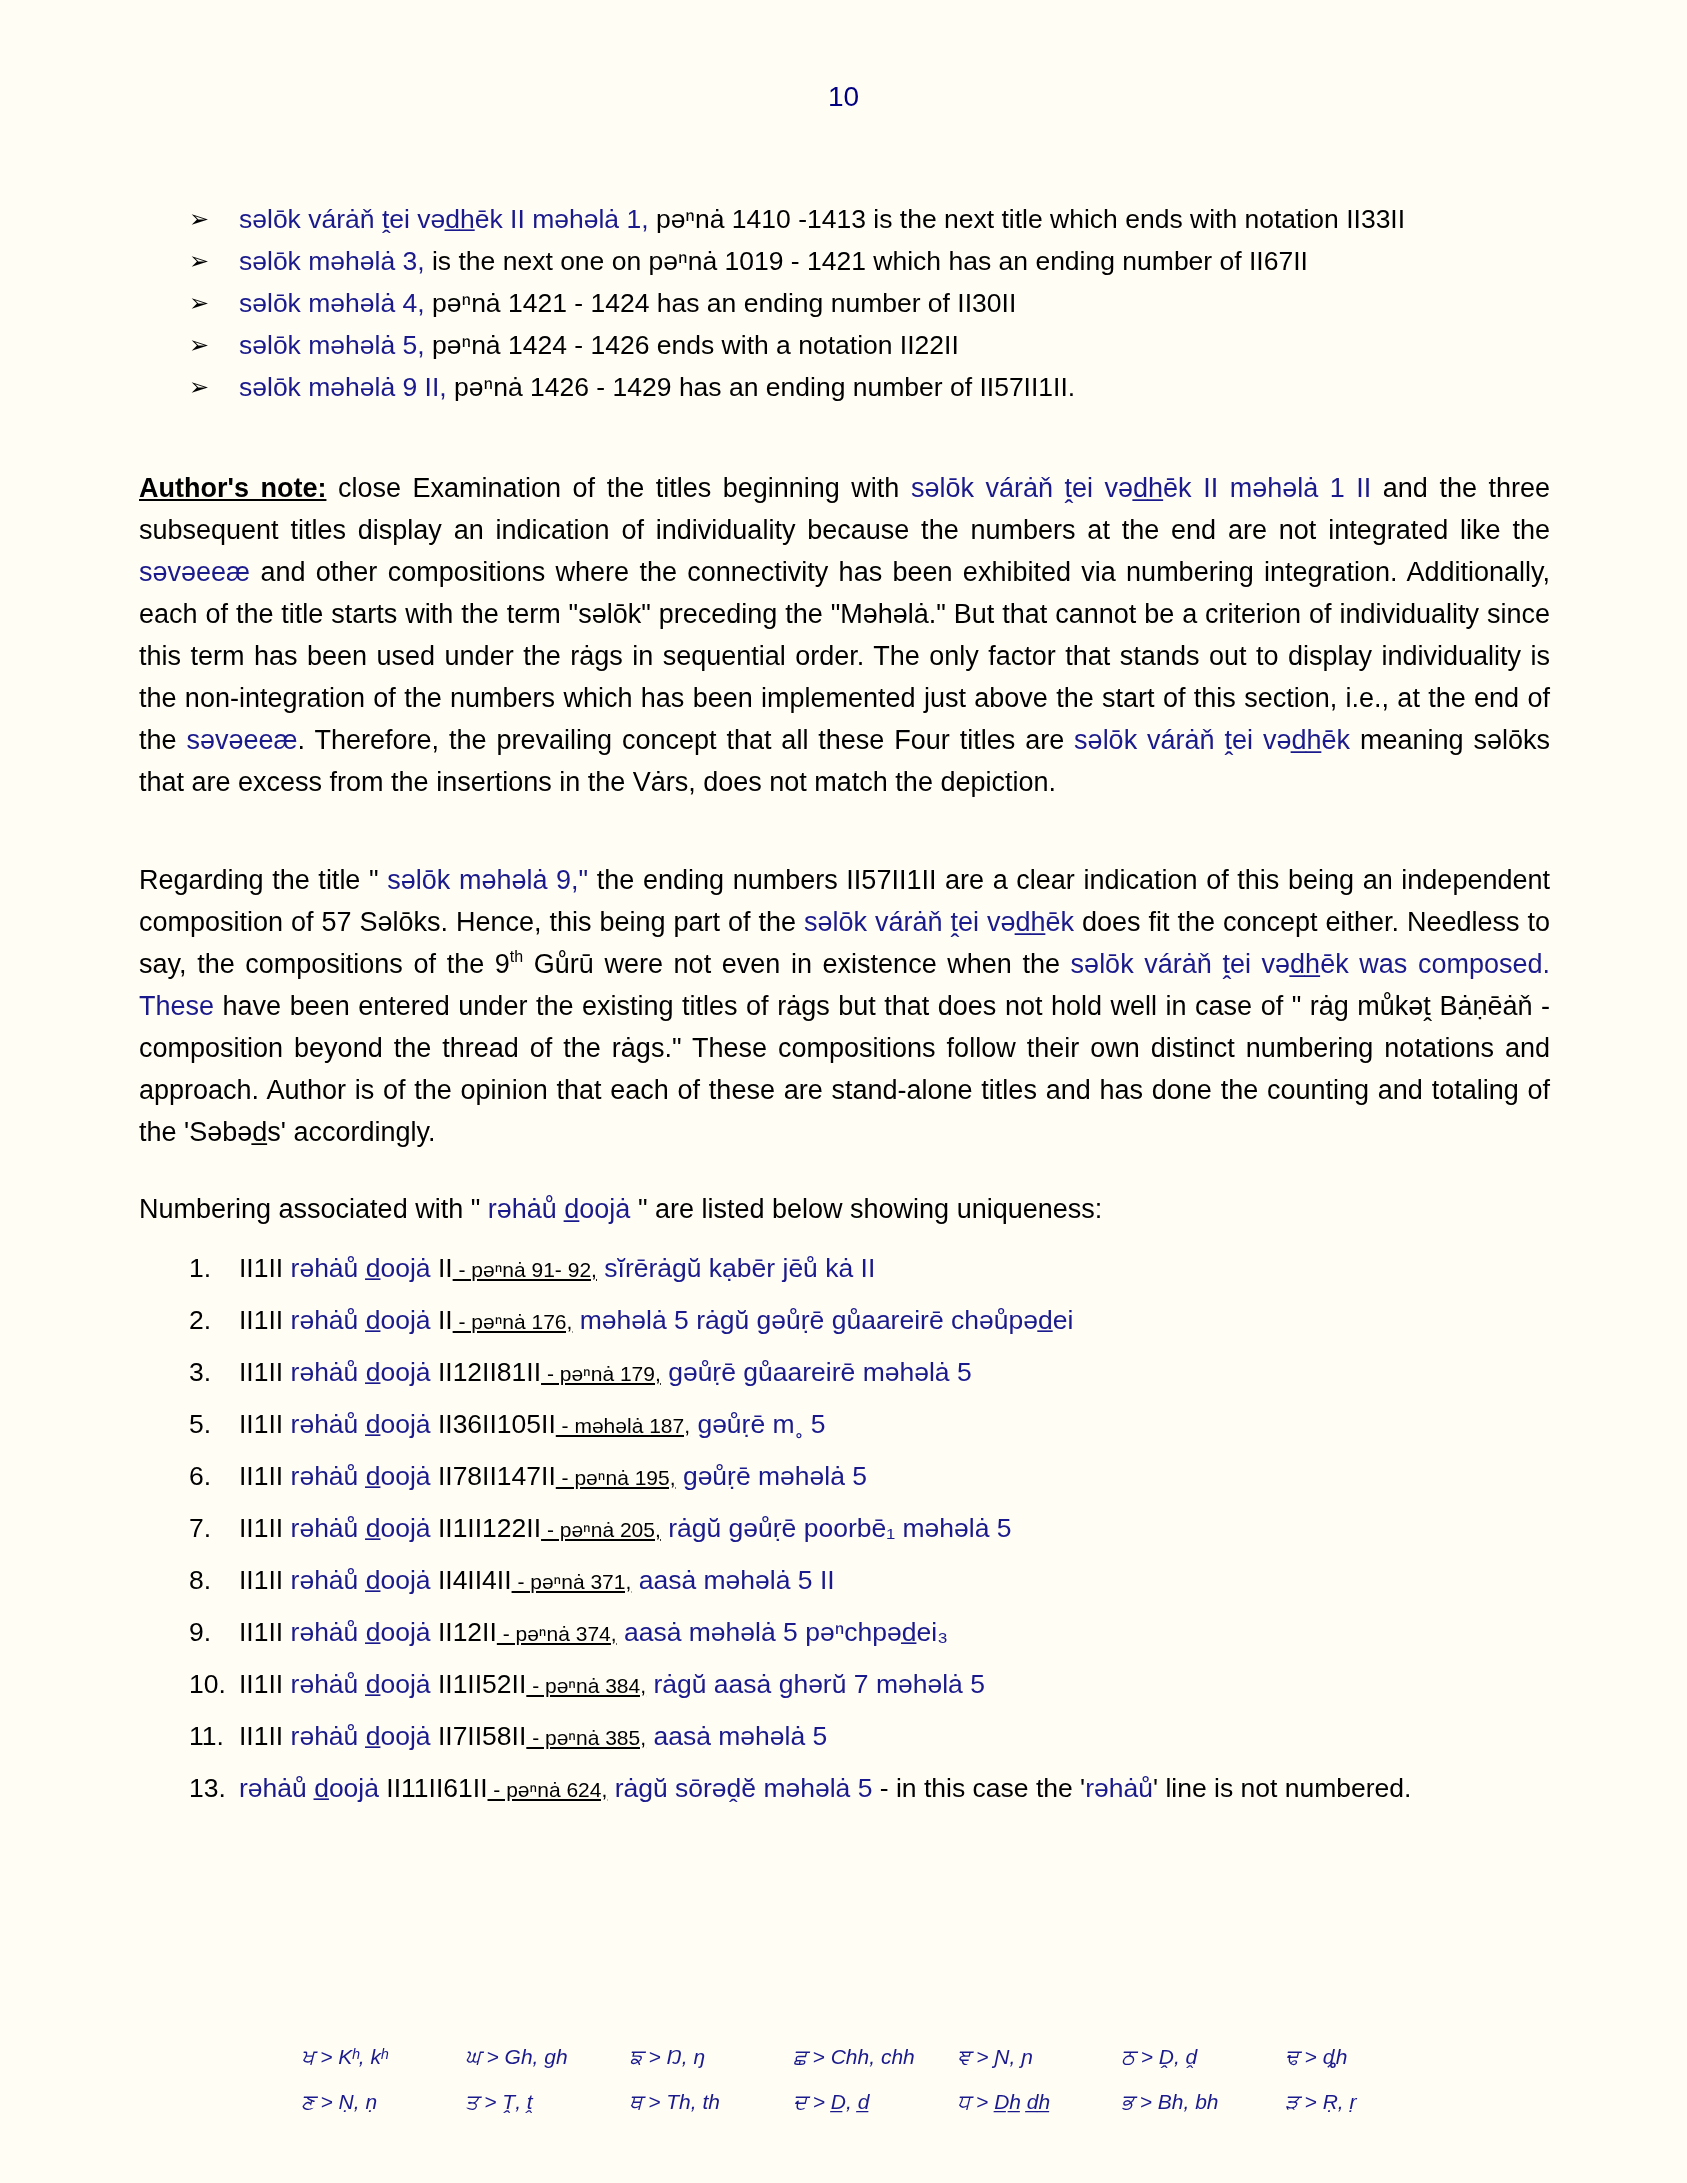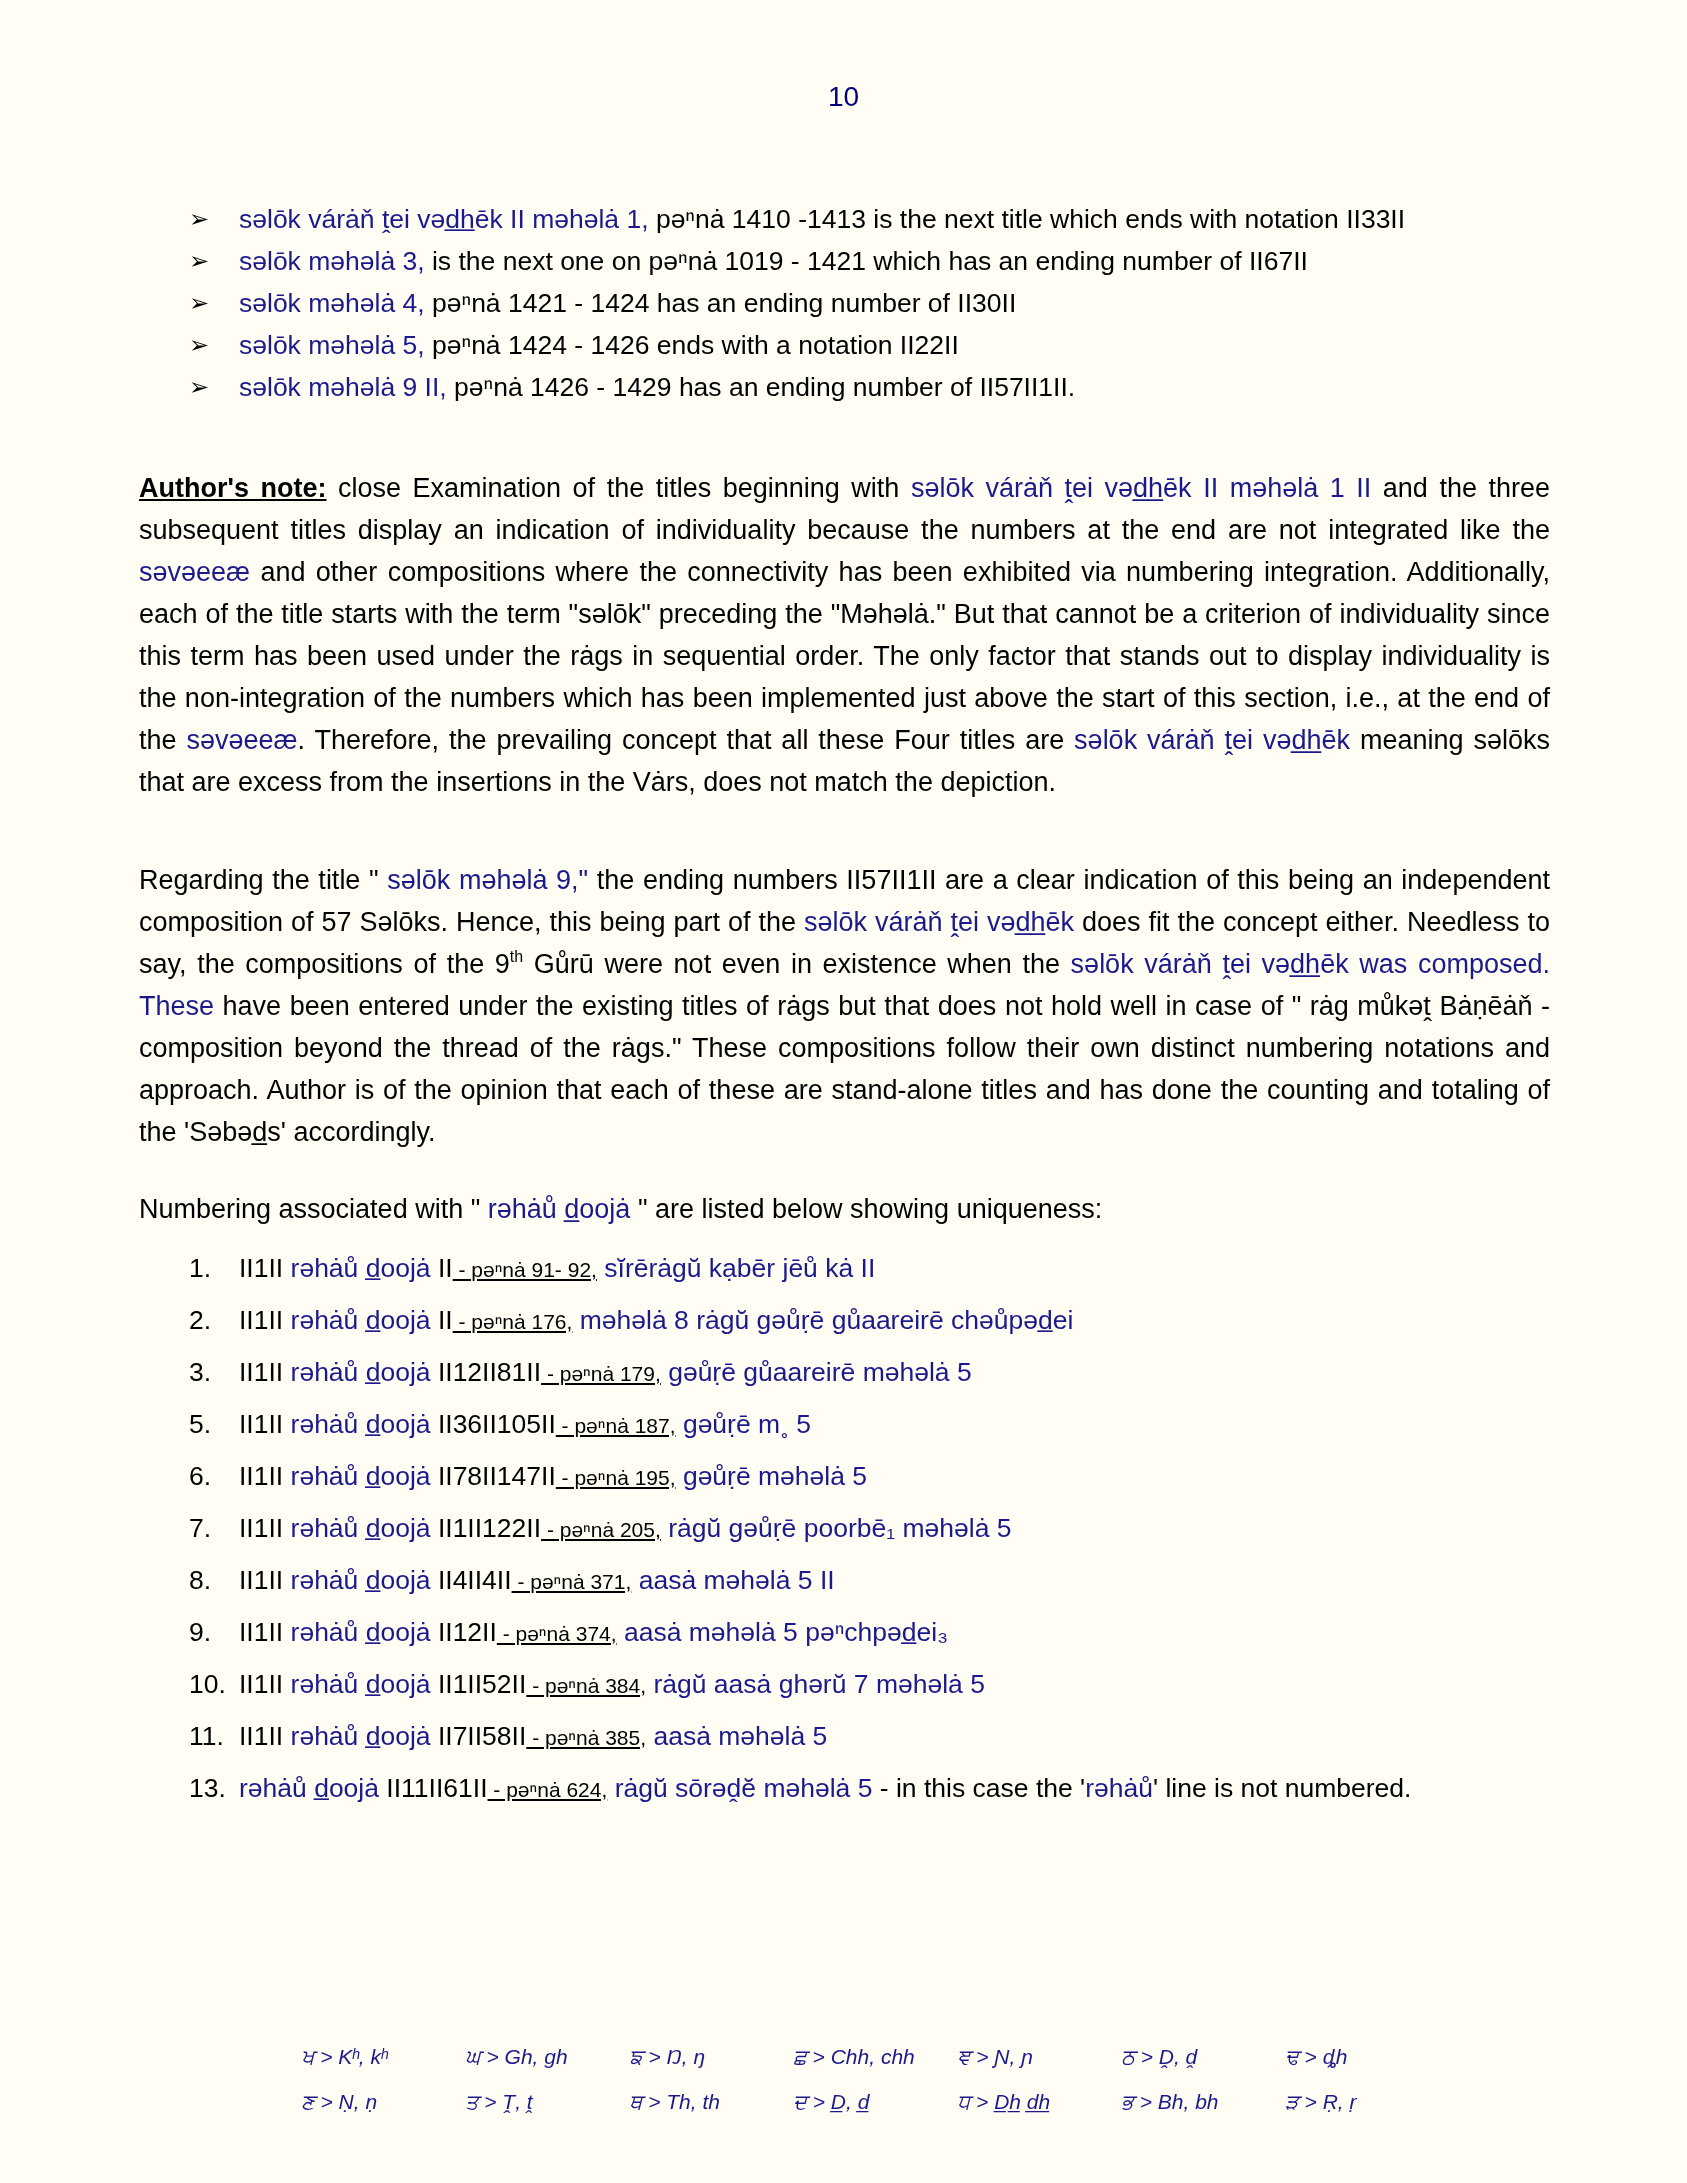--- a/index.html
+++ b/index.html
@@ -64,23 +64,23 @@
 </ul>
 
 <p class="para p1"><span class="label-note">Author's note:</span><span> close Examination of the titles beginning with </span><span class="tl">səlōk várȧň ṱei vəd̲h̲ēk II məhəlȧ 1 II</span><span> and the three subsequent titles display an indication of individuality because the numbers at the end are not integrated like the </span><span class="tl">səvəeeæ</span><span> and other compositions where the connectivity has been exhibited via numbering integration. Additionally, each of the title starts with the term "səlōk" preceding the "Məhəlȧ." But that cannot be a criterion of individuality since this term has been used under the rȧgs in sequential order. The only factor that stands out to display individuality is the non-integration of the numbers which has been implemented just above the start of this section, i.e., at the end of the </span><span class="tl">səvəeeæ</span><span>. Therefore, the prevailing concept that all these Four titles are </span><span class="tl">səlōk várȧň ṱei vəd̲h̲ēk</span><span> meaning səlōks that are excess from the insertions in the Vȧrs, does not match the depiction.</span></p>
 
 <p class="para p2"><span>Regarding the title "</span><span class="tl"> səlōk  məhəlȧ  9,"</span><span> the ending numbers II57II1II are a clear indication of this being an independent composition of 57 Səlōks. Hence, this being part of the </span><span class="tl">səlōk várȧň  ṱei vəd̲h̲ēk</span><span> does fit the concept either. Needless to say, the compositions of the 9</span><sup>th</sup><span> Gůrū were not even in existence when the </span><span class="tl">səlōk várȧň  ṱei vəd̲h̲ēk was composed. These </span><span> have been entered under the existing titles of rȧgs but that does not hold well in case of " rȧg můkəṱ Bȧṇēȧň - composition beyond the thread of the rȧgs." These compositions follow their own distinct numbering notations and approach. Author is of the opinion that each of these are stand-alone titles and has done the counting and totaling of the 'Səbəd̲s' accordingly.</span></p>
 
 <div class="lead"><span>Numbering associated with " </span><span class="tl">rəhȧů  d̲oojȧ</span><span> " are listed below showing uniqueness:</span></div>
 
 <ol class="numlist">
   <li><span class="n">1.</span><span>II1II </span><span class="tl">rəhȧů  d̲oojȧ</span><span> II</span><span class="small"> - pəⁿnȧ 91- 92,</span><span class="tl"> sĭrērȧgŭ  kạbēr  jēů  kȧ II</span></li>
-  <li><span class="n">2.</span><span>II1II </span><span class="tl">rəhȧů  d̲oojȧ</span><span> II</span><span class="small"> - pəⁿnȧ 176,</span><span class="tl"> məhəlȧ 8  rȧgŭ gəůṛē   gůaareirē  chəůpəd̲ei</span></li>
+  <li><span class="n">2.</span><span>II1II </span><span class="tl">rəhȧů  d̲oojȧ</span><span> II</span><span class="small"> - pəⁿnȧ 176,</span><span class="tl"> məhəlȧ 5  rȧgŭ gəůṛē   gůaareirē  chəůpəd̲ei</span></li>
   <li><span class="n">3.</span><span>II1II </span><span class="tl">rəhȧů  d̲oojȧ</span><span> II12II81II</span><span class="small"> - pəⁿnȧ 179,</span><span class="tl">  gəůṛē gůaareirē  məhəlȧ 5</span></li>
-  <li><span class="n">5.</span><span>II1II </span><span class="tl">rəhȧů  d̲oojȧ</span><span> II36II105II</span><span class="small"> - pəⁿnȧ 187,</span><span class="tl">  gəůṛē  m˳ 5</span></li>
+  <li><span class="n">5.</span><span>II1II </span><span class="tl">rəhȧů  d̲oojȧ</span><span> II36II105II</span><span class="small"> - məhəlȧ 187,</span><span class="tl">  gəůṛē  m˳ 5</span></li>
   <li><span class="n">6.</span><span>II1II </span><span class="tl">rəhȧů  d̲oojȧ</span><span> II78II147II</span><span class="small"> - pəⁿnȧ 195,</span><span class="tl">  gəůṛē  məhəlȧ 5</span></li>
   <li><span class="n">7.</span><span>II1II </span><span class="tl">rəhȧů  d̲oojȧ</span><span> II1II122II</span><span class="small"> - pəⁿnȧ 205,</span><span class="tl"> rȧgŭ  gəůṛē  poorbē₁  məhəlȧ 5</span></li>
   <li><span class="n">8.</span><span>II1II </span><span class="tl">rəhȧů  d̲oojȧ</span><span> II4II4II</span><span class="small"> - pəⁿnȧ 371,</span><span class="tl">  aasȧ məhəlȧ 5 II</span></li>
   <li><span class="n">9.</span><span>II1II </span><span class="tl">rəhȧů  d̲oojȧ</span><span> II12II</span><span class="small"> - pəⁿnȧ 374,</span><span class="tl"> aasȧ məhəlȧ 5  pəⁿchpəd̲ei₃</span></li>
   <li><span class="n">10.</span><span>II1II </span><span class="tl">rəhȧů  d̲oojȧ</span><span> II1II52II</span><span class="small"> - pəⁿnȧ 384,</span><span class="tl"> rȧgŭ aasȧ  ghərŭ 7  məhəlȧ 5</span></li>
   <li><span class="n">11.</span><span>II1II </span><span class="tl">rəhȧů  d̲oojȧ</span><span> II7II58II</span><span class="small"> - pəⁿnȧ 385,</span><span class="tl"> aasȧ məhəlȧ 5</span></li>
   <li><span class="n">13.</span><span class="tl">rəhȧů  d̲oojȧ</span><span> II11II61II</span><span class="small"> - pəⁿnȧ 624,</span><span class="tl"> rȧgŭ sōrəḓĕ məhəlȧ 5</span><span> - in this case the '</span><span class="tl">rəhȧů</span><span>' line is not numbered.</span></li>
 </ol>
 
 <div class="legend">

